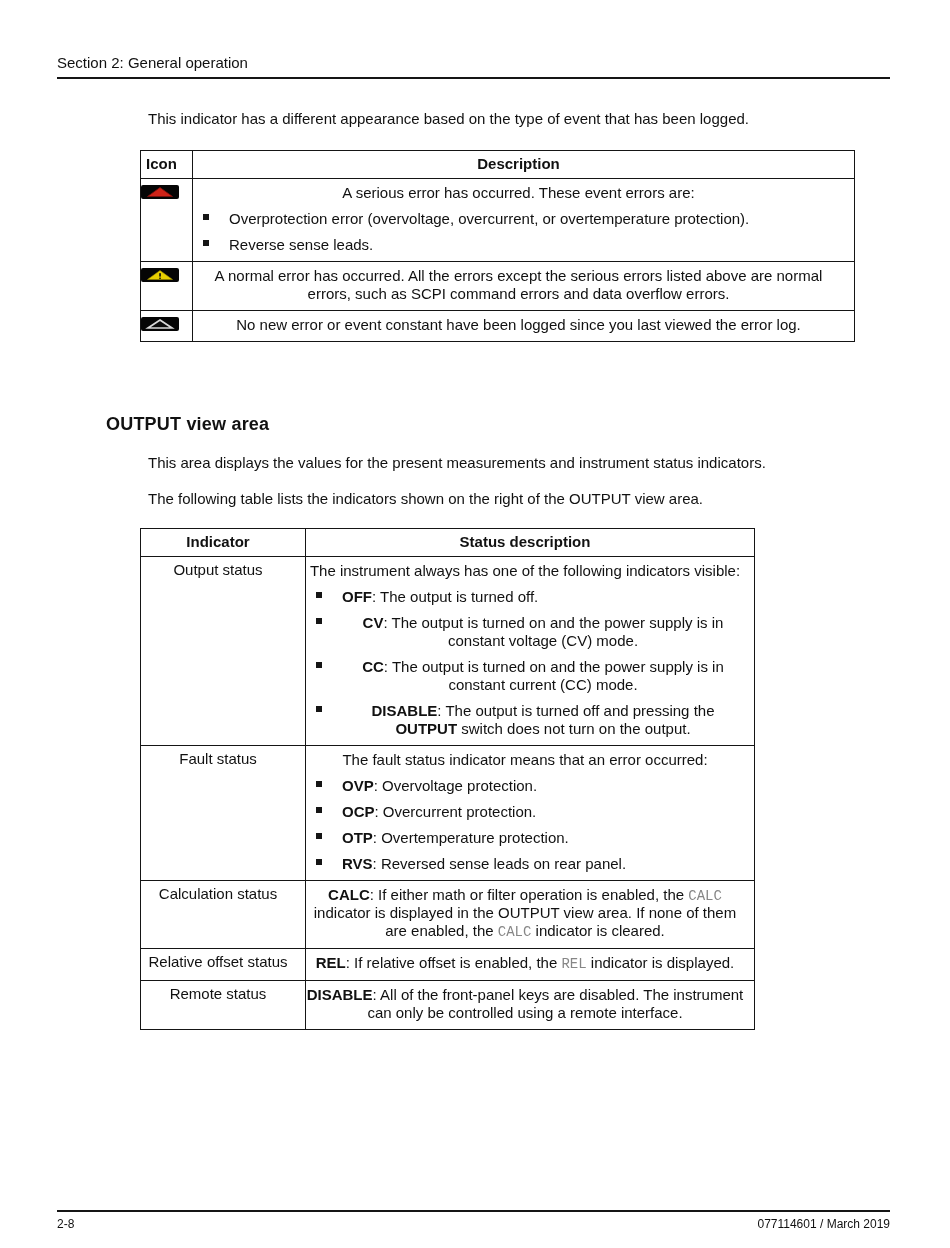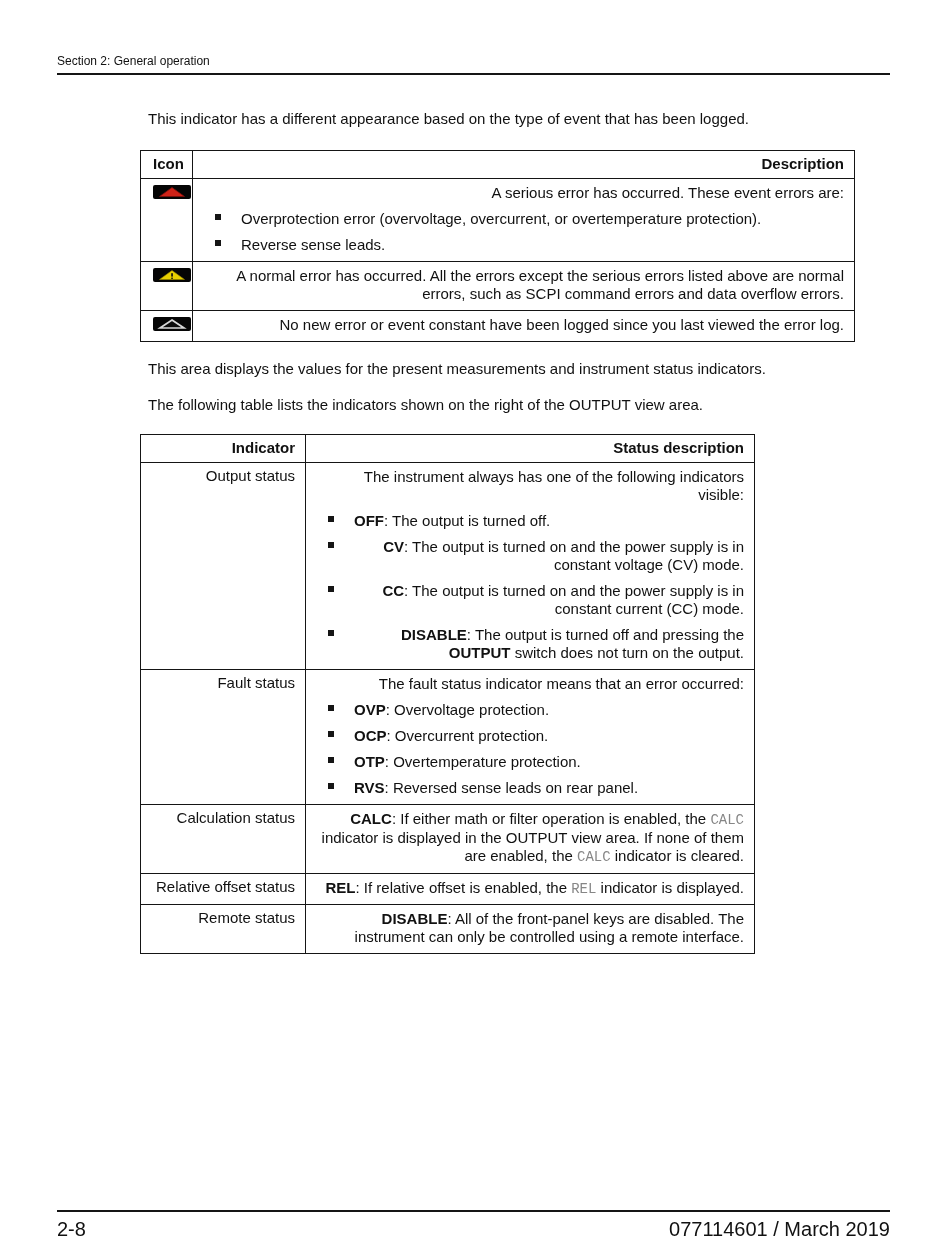--- a/index.html
+++ b/index.html
@@ -4,54 +4,54 @@
 <style>
   html,body{margin:0;padding:0;background:#e8e8e8;}
   .page{
     position:relative;width:950px;height:1248px;margin:0 auto;background:#ffffff;
     color:#111;font-family:"Liberation Sans", sans-serif;font-size:15px;line-height:1.2;
     overflow:hidden;
   }
   .running-header{
     position:absolute;top:54px;left:57px;right:60px;
     display:flex;justify-content:space-between;align-items:flex-start;
-    border-bottom:2px solid #151515;padding-bottom:5px;font-size:12px;
+    border-bottom:2px solid #151515;padding-bottom:5px;font-size:15px;
   }
   .running-header .hl{white-space:nowrap;}
   .content{position:absolute;top:108px;left:57px;right:72px;}
   .intro{margin:2px 0 0 91px;}
   .body-para{margin:18px 0 0 91px;}
   .section-heading{
     margin:72px 0 0 49px;font-size:18px;font-weight:bold;letter-spacing:0.2px;
   }
   table.doc-table{border-collapse:collapse;table-layout:fixed;margin-left:83px;}
   table.icon-table{width:715px;margin-top:22px;}
   table.indicator-table{width:615px;margin-top:20px;}
   .doc-table th,.doc-table td{
-    border:1.5px solid #151515;vertical-align:top;text-align:right;
-    padding:4px 10px 7px 12px;font-size:15px;font-weight:normal;
+    border:1.5px solid #151515;vertical-align:top;text-align:center;
+    padding:4px 10px 7px 0;font-size:15px;font-weight:normal;
   }
   .doc-table th{font-weight:bold;padding-top:4px;padding-bottom:5px;}
   col.icon-col{width:52px;}
   col.indicator-col{width:165px;}
   .lead{margin:1px 0 0 0;}
   .bullet{display:flex;margin:8px 0 0 10px;}
   .bullet .marker{flex:none;width:6px;height:6px;background:#151515;margin-top:4px;}
   .bullet .btext{margin-left:20px;}
   .b{font-weight:bold;}
   .m{font-family:"Liberation Mono", monospace;color:#868686;font-size:14px;}
   .log-icon{
     width:38px;height:14px;background:#050505;border-radius:2px;
     display:flex;align-items:center;justify-content:center;margin-top:2px;
   }
   .log-icon svg{display:block;}
   .running-footer{
     position:absolute;top:1210px;left:57px;right:60px;
     border-top:2px solid #151515;padding-top:5px;
-    display:flex;justify-content:space-between;font-size:20px;
+    display:flex;justify-content:space-between;font-size:12px;
   }
 </style>
 </head>
 <body>
 
 <div class="page">
 
   <div class="running-header">
     <span class="hl">Section 2: General operation</span>
   </div>
@@ -114,20 +114,21 @@
                 </svg>
               </div>
             </td>
             <td>
               <div class="lead"><span>No new error or event constant have been logged since you last viewed the error log.</span></div>
             </td>
           </tr>
         </tbody>
     </table>
 
+    <h2 class="section-heading">OUTPUT view area</h2>
 
     <p class="body-para">This area displays the values for the present measurements and instrument status indicators.</p>
     <p class="body-para">The following table lists the indicators shown on the right of the OUTPUT view area.</p>
 
     <table class="doc-table indicator-table">
       <colgroup>
           <col class="indicator-col">
           <col>
         </colgroup>
       <thead>

